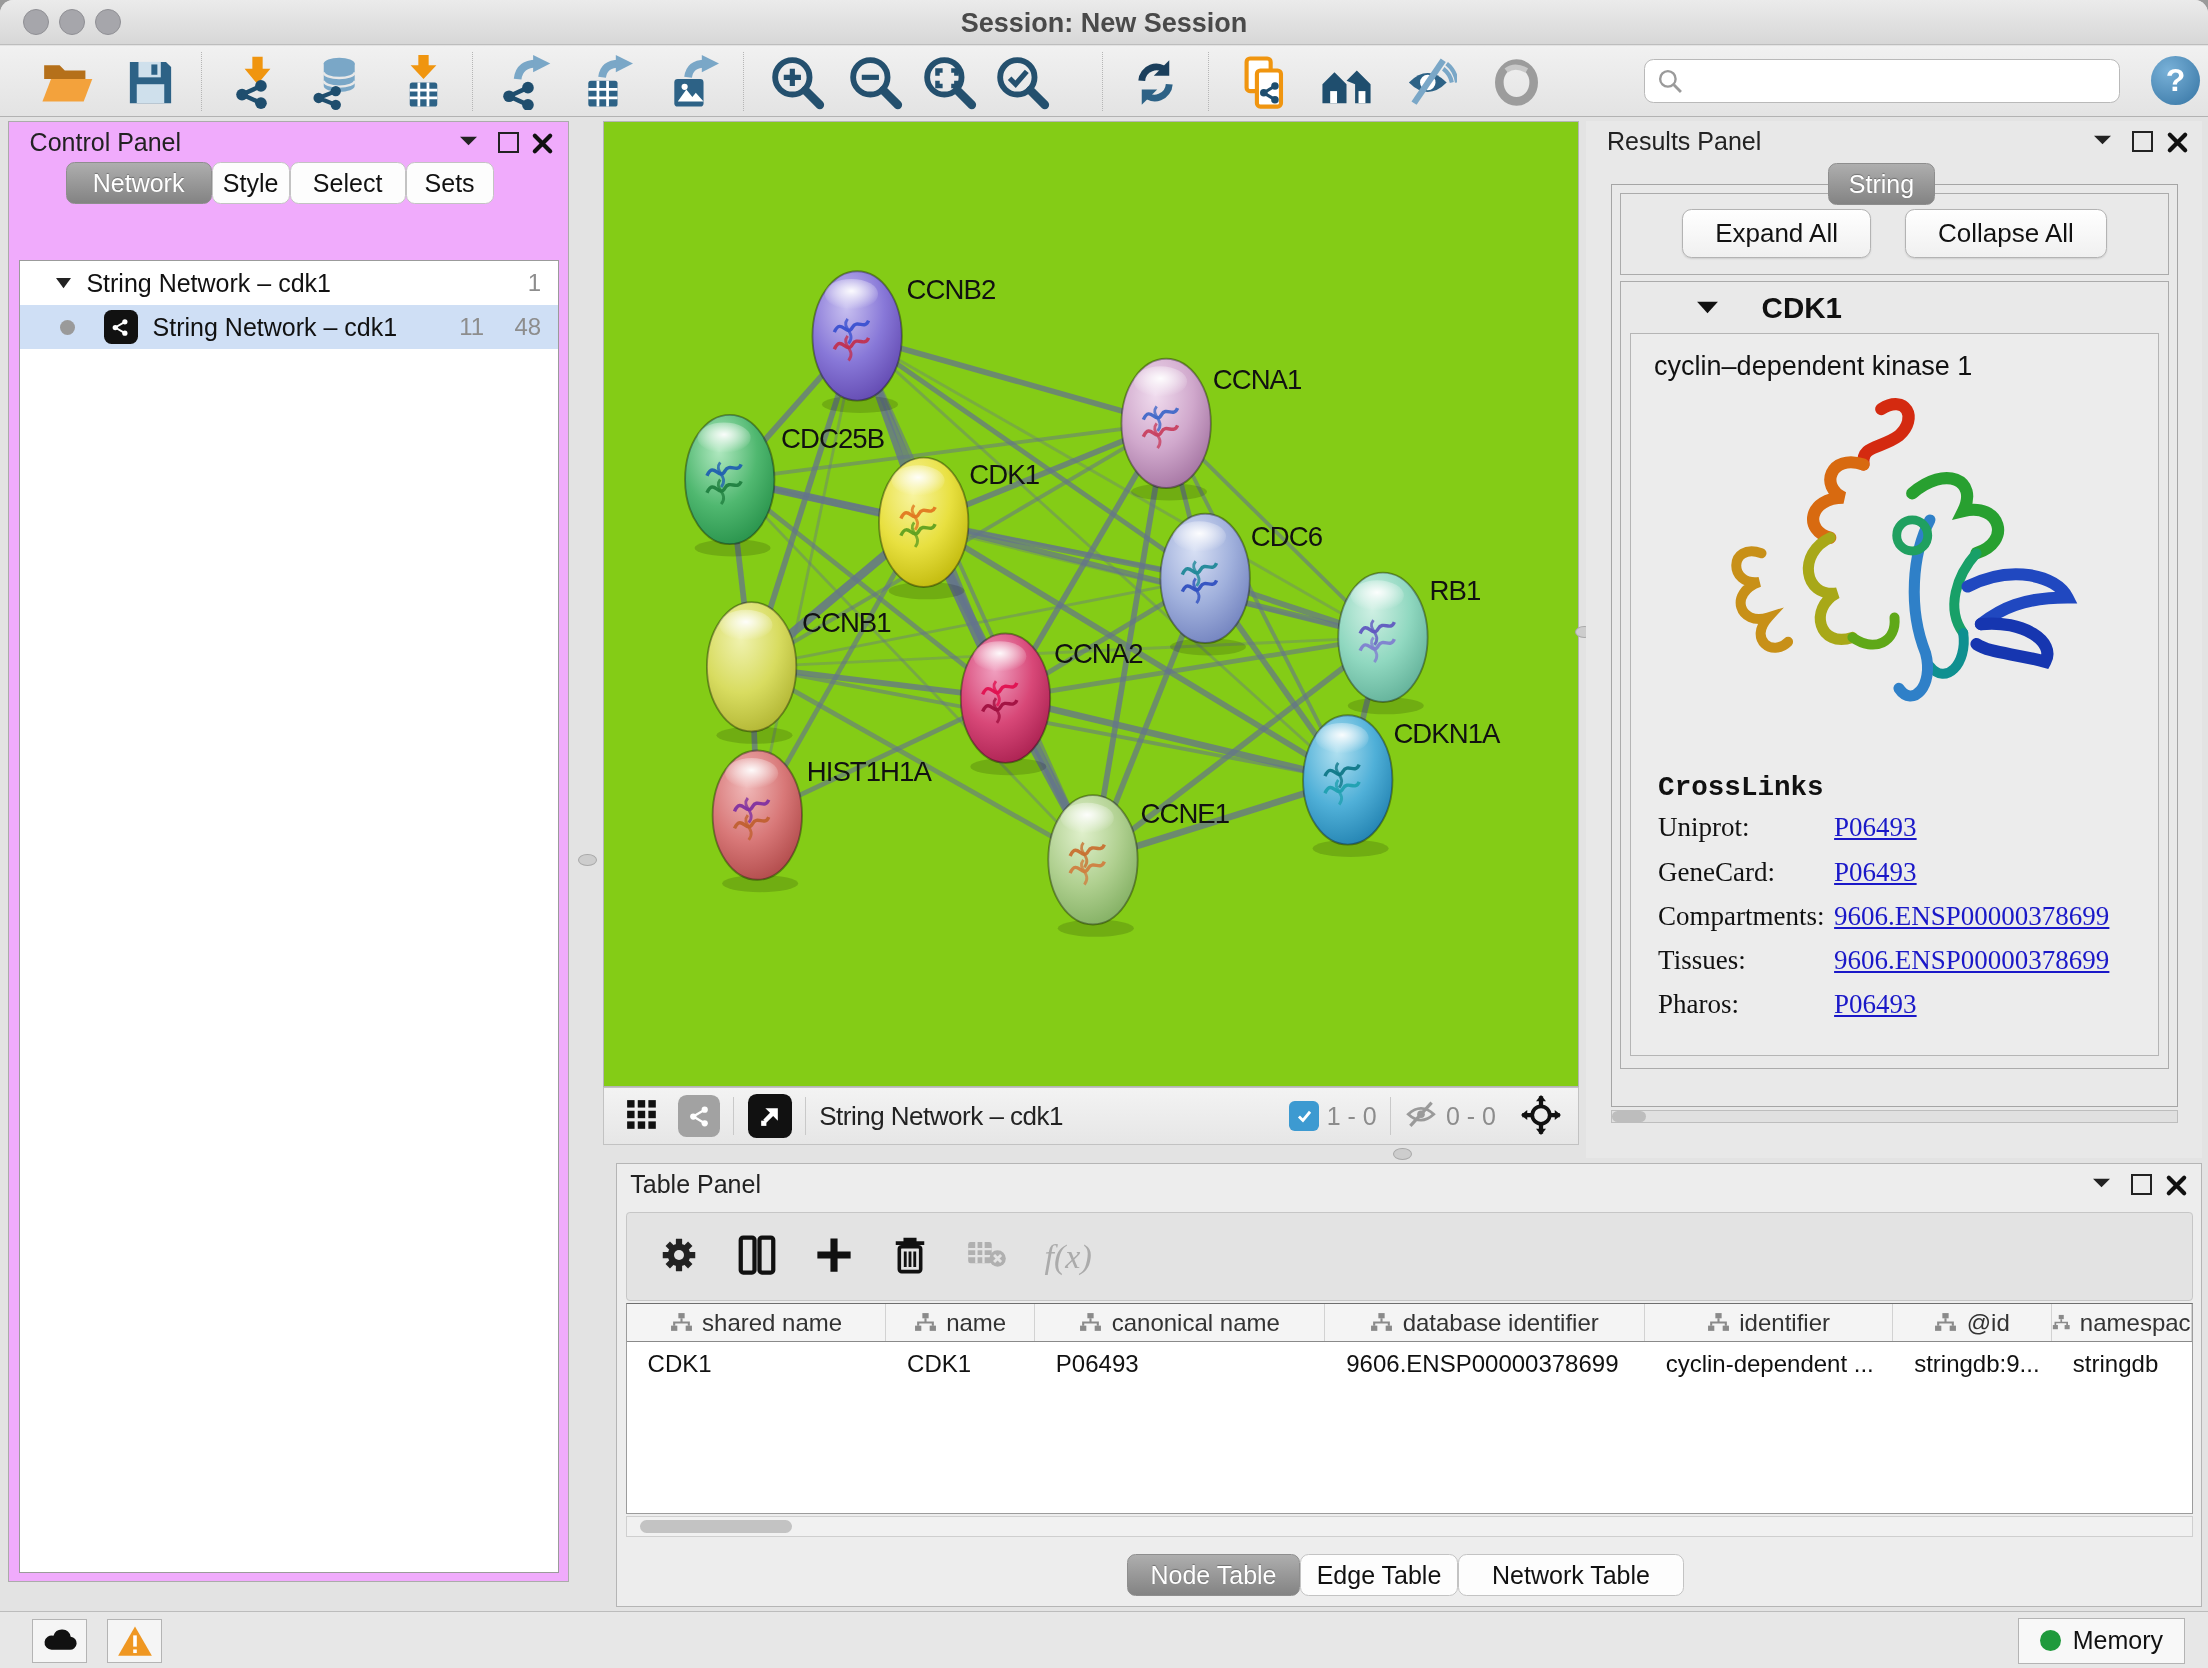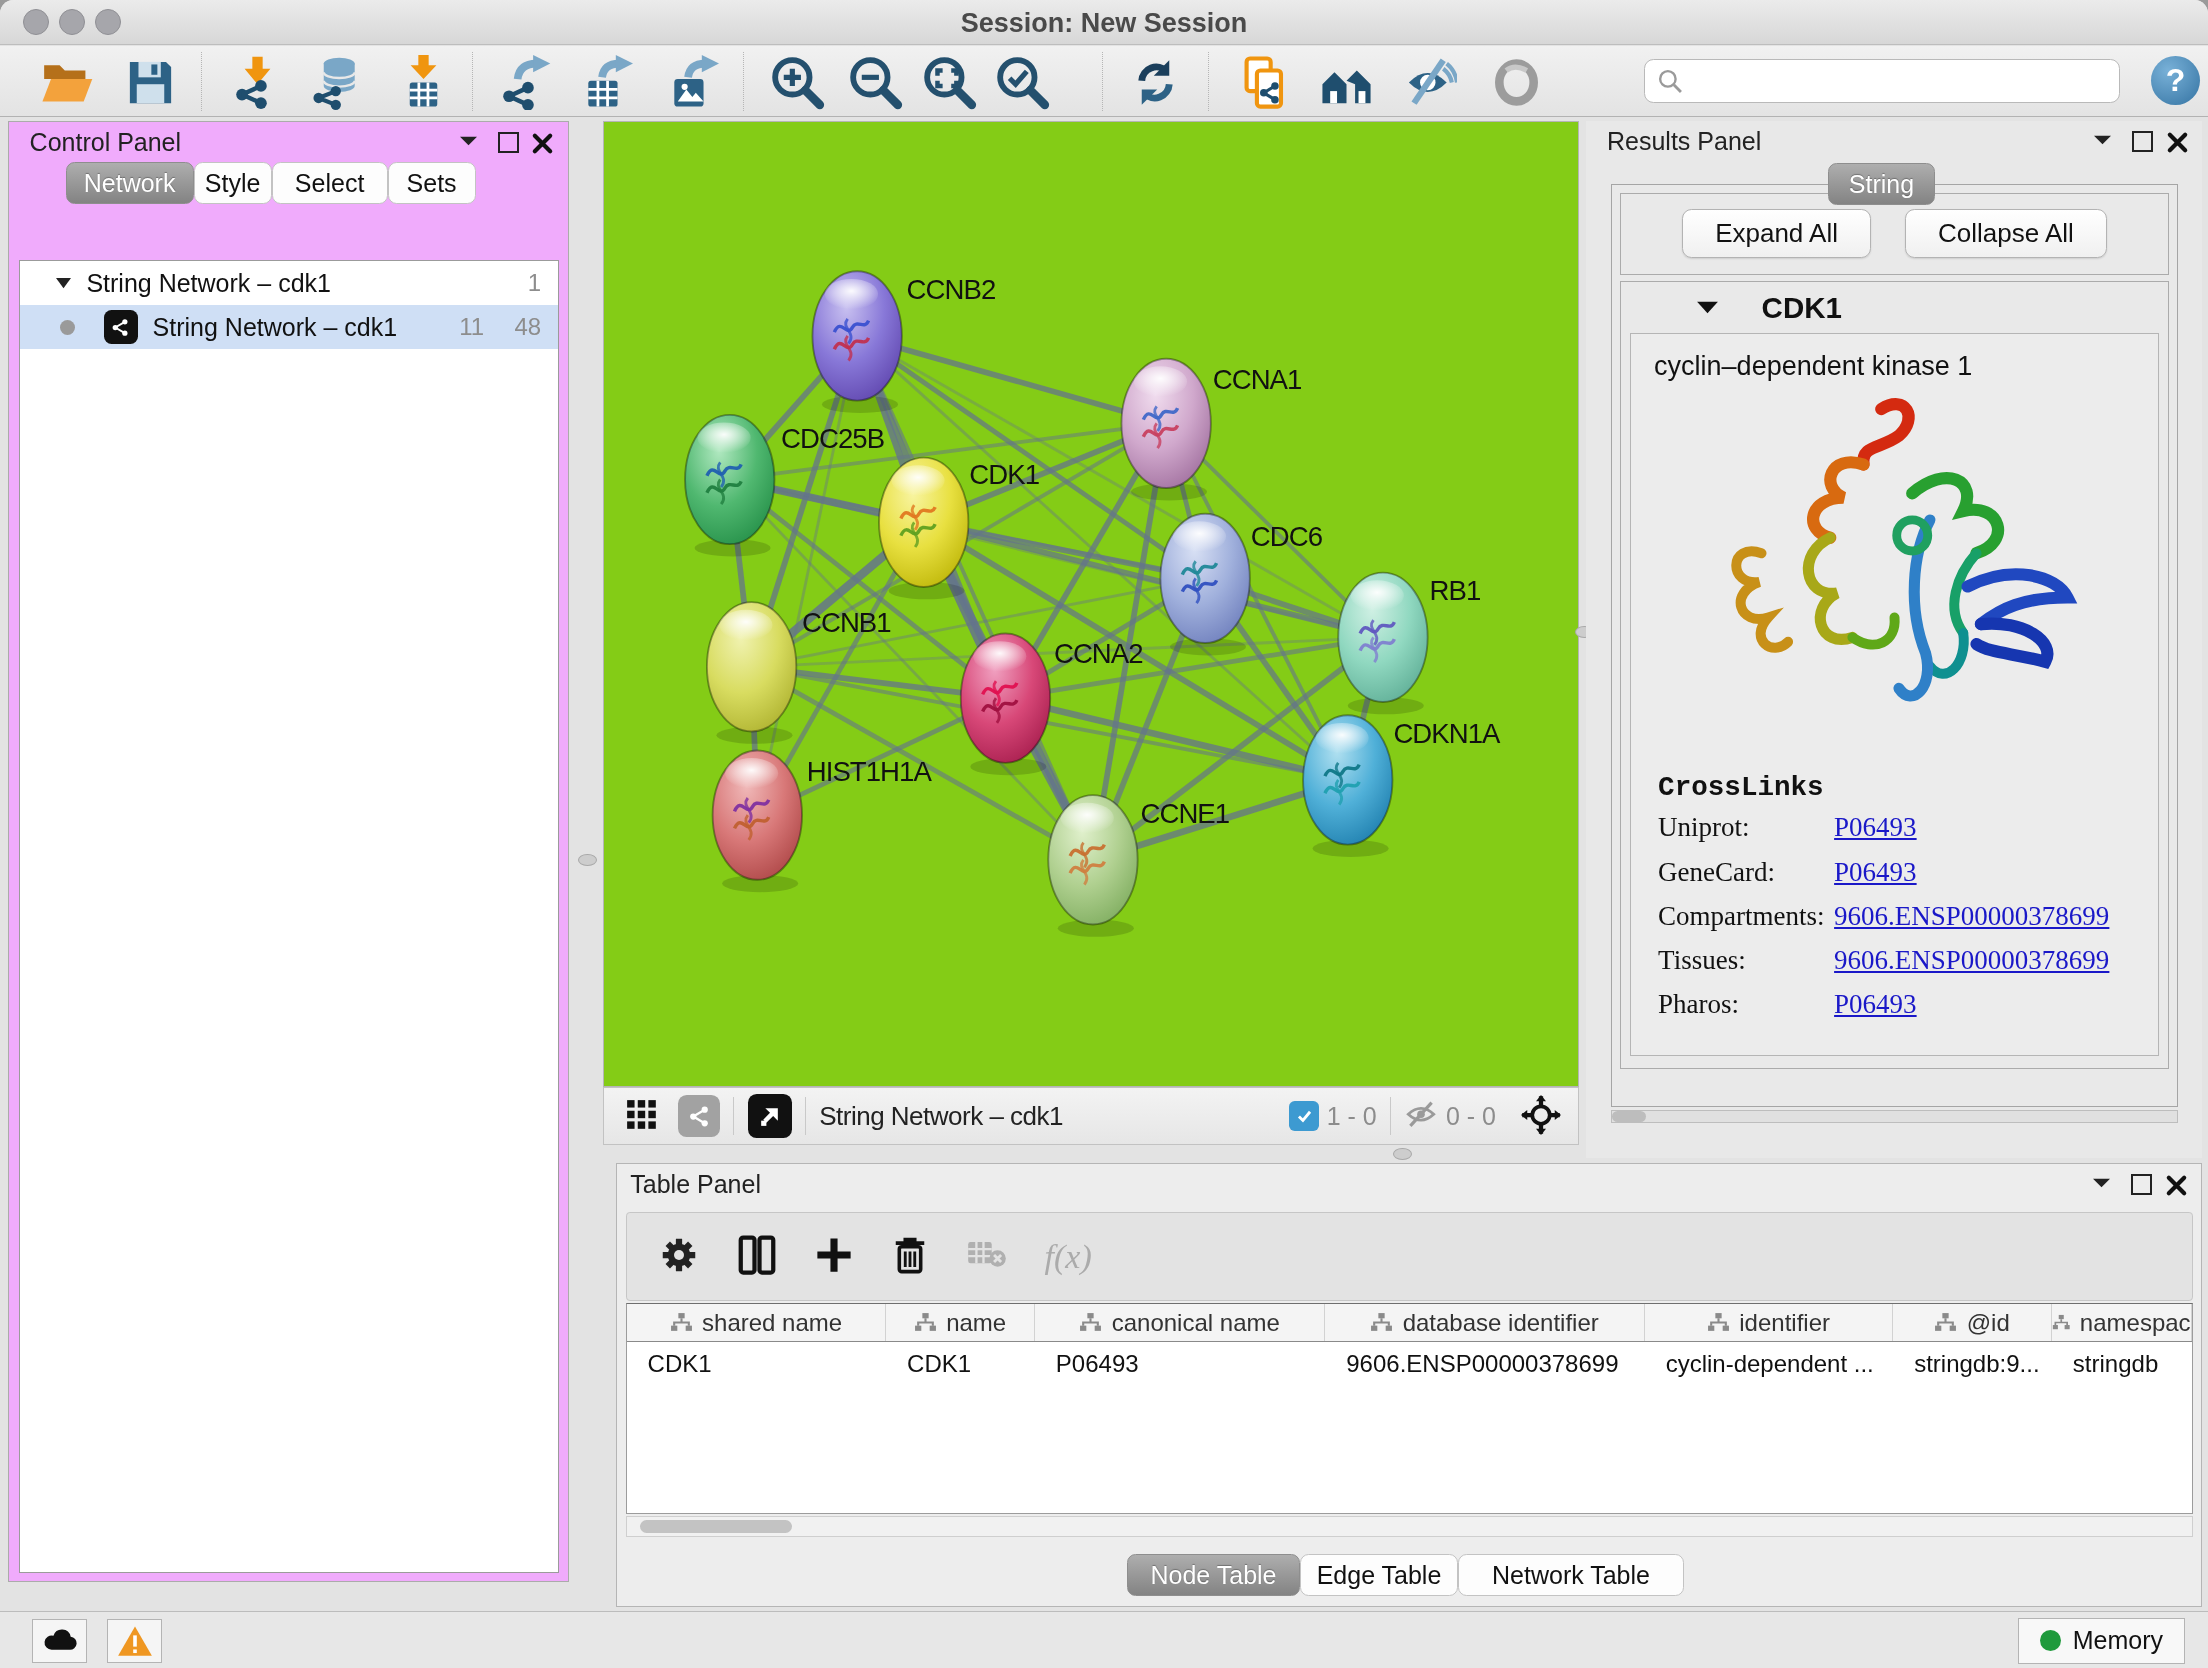--- a/index.html
+++ b/index.html
@@ -291,21 +291,21 @@
       <svg width="23" height="17" viewBox="0 0 24 18">
           <path d="M3 4l9 9 9-9z" fill="#222"></path>
         </svg></div>
     <div style="position:absolute;right:49px;top:9.5px;width:21px;height:21px;border:2.9px solid #222"></div>
     <div style="position:absolute;right:13.3px;top:9.5px">
       <svg width="23" height="23" viewBox="0 0 24 24">
           <path d="M4 4l16 16M20 4L4 20" stroke="#111" stroke-width="4.4" stroke-linecap="round"></path>
         </svg></div>
 
     <div id="cp-tabs">
-      <div class="seg-tab active" style="width:128px">Network</div>
+      <div class="seg-tab active" style="width:146px">Network</div>
       <div class="seg-tab" style="width:78px">Style</div>
       <div class="seg-tab" style="width:116px">Select</div>
       <div class="seg-tab" style="width:88px">Sets</div>
     </div>
 
     <div id="cp-subbar">
       <span style="position:absolute;left:28.5px;top:7.6px">
         <svg width="28.5" height="28.5" viewBox="0 0 24 24">
             <path d="M5 6l7 6 7-6M5 13l7 6 7-6" stroke="#8a8a8a" stroke-width="2.6" fill="none"></path>
           </svg></span>

